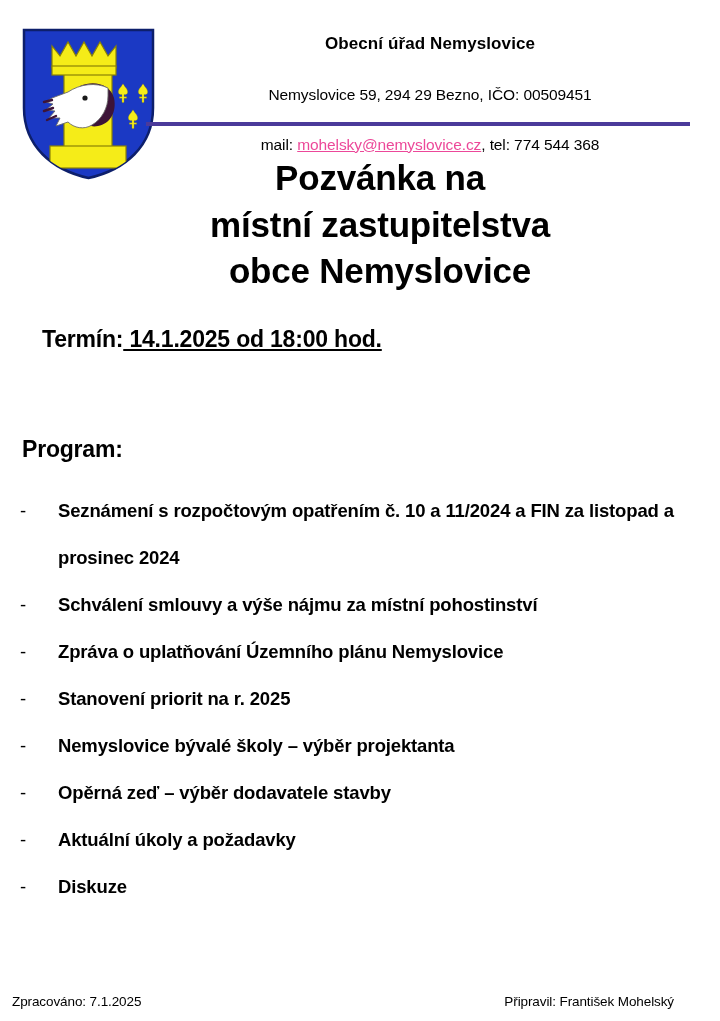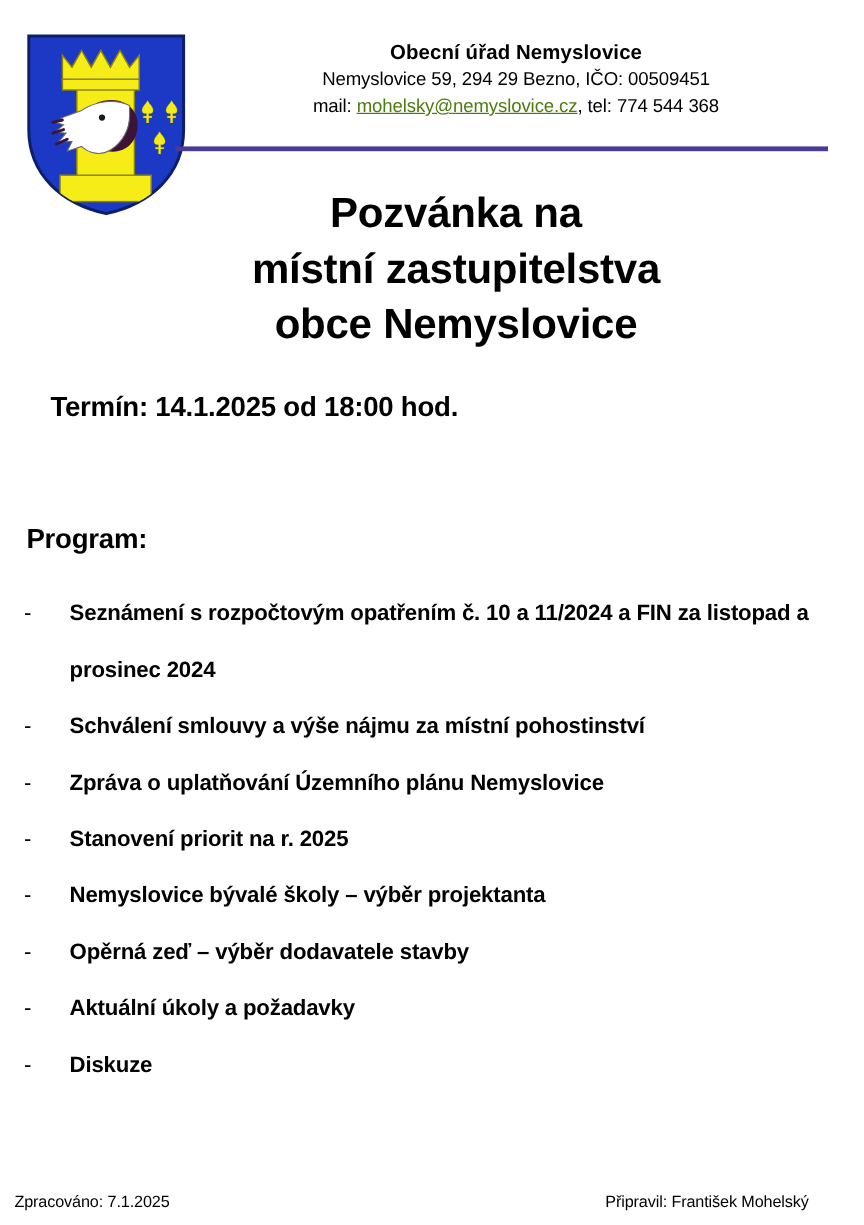--- a/index.html
+++ b/index.html
@@ -45,23 +45,24 @@
     font-weight: bold;
     letter-spacing: 0.1px;
     line-height: 1.35;
   }
   .office-address,
   .office-contact {
     font-size: 15.5px;
     font-weight: normal;
     line-height: 1.42;
     letter-spacing: -0.1px;
+    margin-top: 28px;
   }
   .mail-link {
-    color: #4d7c0f;
+    color: #ec4899;
     text-decoration: underline;
   }
 
   .rule {
     position: absolute;
     left: 146px;
     top: 122px;
     width: 544px;
     height: 4px;
     background: #4b3a9a;
@@ -88,21 +89,21 @@
     width: 676px;
   }
   .meta-row {
     font-size: 23px;
     font-weight: bold;
     letter-spacing: -0.2px;
     margin-bottom: 26px;
     white-space: pre;
   }
   .meta-label { display: inline; margin-left: 20px; }
-  .meta-value { display: inline; }
+  .meta-value { display: inline; text-decoration: underline; }
 
   .program-heading {
     position: absolute;
     left: 22px;
     top: 436px;
     font-size: 23px;
     font-weight: bold;
     letter-spacing: -0.2px;
   }
 

